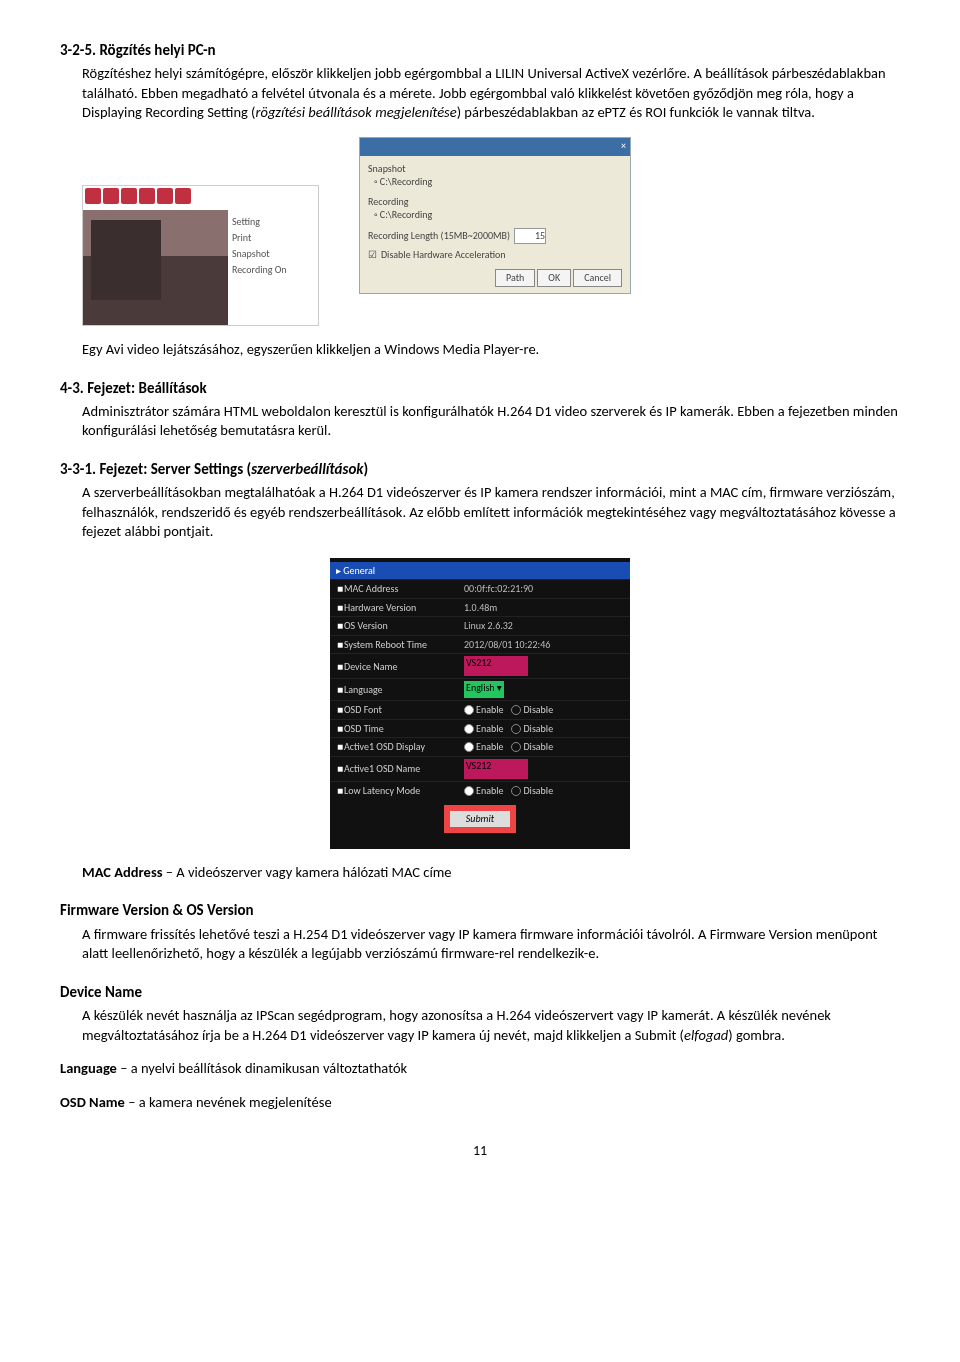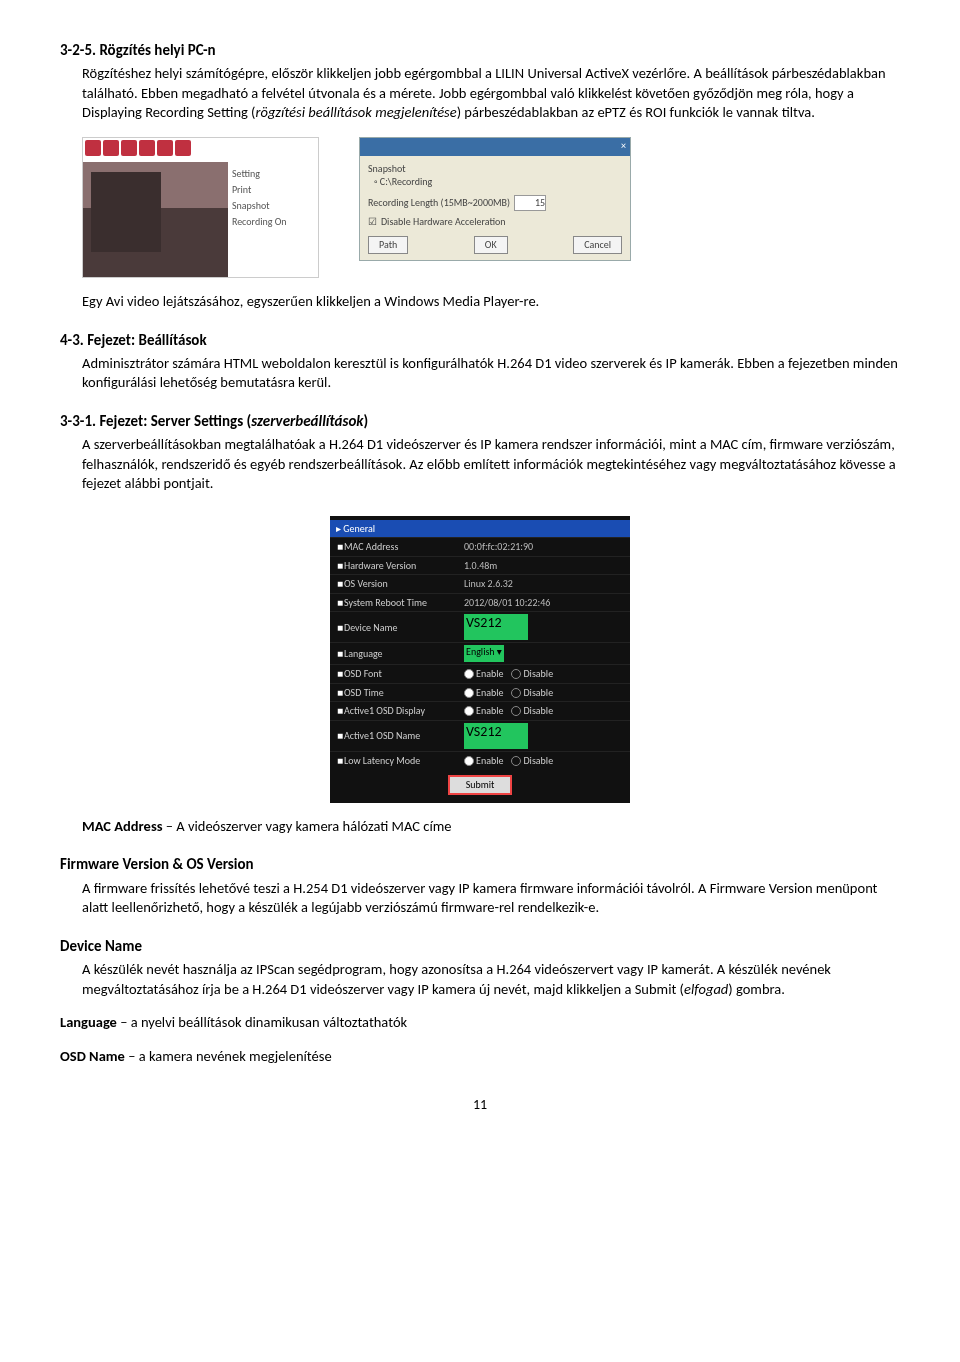--- a/index.html
+++ b/index.html
@@ -35,20 +35,21 @@
   .figure-row {
     display: flex;
     gap: 40px;
     margin: 14px 0 14px 22px;
     align-items: flex-start;
   }
   
   .fig-left {
     width: 235px;
     border: 1px solid #ccc;
+    margin-top: 48px;
   }
   .fig-left-top {
     height: 20px;
     background: #fff;
     display: flex;
     gap: 2px;
     padding: 2px;
   }
   .red-dot {
     width: 16px; height: 16px; background:#c03040; border-radius:2px;
@@ -87,59 +88,60 @@
     padding:1px 4px; font-size:10px;
     display:flex; justify-content:space-between;
   }
   .fig-right-body { padding:6px 8px; }
   .fr-group { margin-bottom:6px; }
   .fr-radio { margin-left:6px; }
   .fr-row { display:flex; align-items:center; gap:4px; margin:4px 0;text-align:right;}
   .fr-input {
     border:1px solid #999; background:#fff; height:14px; width:30px; display:inline-block;
   }
-  .fr-btns { display:flex; justify-content:space-between; gap:20px; margin-top:8px;}
+  .fr-btns { display:flex; justify-content:flex-end; gap:2px; margin-top:8px;}
   .fr-btn {
     border:1px solid #888; background:#f4f4f4; padding:1px 10px; font-size:10px;
   }
 
   
   .server-panel {
     width: 300px;
     background:#111;
     color:#ddd;
     font-size:10px;
-    margin: 22px auto 14px auto;
-    padding:4px 0 8px 0;
+    margin: 16px auto 14px auto;
+    padding:4px 0 16px 0;
   }
   .sp-title {
     background:#1a4db3; color:#fff; padding:2px 6px; font-size:10px;
   }
   .sp-row {
     display:flex; align-items:center;
     padding:2px 6px;
     border-top:1px solid #222;
   }
   .sp-bullet { width:8px; text-align:center; color:#fff; }
   .sp-label { width:120px; color:#ccc; }
   .sp-val { color:#bbb; }
   .sp-input {
-    background:#22c55e; color:#000; border:none; height:26px; width:60px; font-size:14px;
+    background:#be185d; color:#000; border:none; height:20px; width:60px; font-size:10px;
     padding:0 2px;
   }
   .sp-select {
     background:#22c55e; color:#000; border:none; height:17px; font-size:10px; padding:0 2px;
   }
   .sp-radio { display:inline-flex; align-items:center; gap:2px; margin-right:8px; color:#ccc;}
   .sp-radio .dot { width:8px;height:8px;border-radius:50%;border:1px solid #888;display:inline-block;}
   .sp-radio .dot.on{ background:#fff; }
   .sp-submit {
     margin:6px auto 0 auto; display:block; width:60px;
-    background:#ddd; color:#000; border:2px solid #ef4444; font-size:10px; text-align:center;
+    background:#ddd; color:#000; border:6px solid #ef4444; font-size:10px; text-align:center;
     padding:1px 0;
+    font-style:italic;
   }
 
   .page-num {
     text-align: center;
     font-size: 14px;
     margin-top: 30px;
   }
 </style>
 </head>
 <body>
@@ -174,20 +176,24 @@
   <div class="fig-right">
     <div class="fig-right-title">
       <span>&nbsp;</span>
       <span>×</span>
     </div>
     <div class="fig-right-body">
       <div class="fr-group">
         <div>Snapshot</div>
         <div class="fr-radio">◦ <span>C:\Recording</span></div>
       </div>
+      <div class="fr-group">
+        <div>Recording</div>
+        <div class="fr-radio">◦ <span>C:\Recording</span></div>
+      </div>
       <div class="fr-row">
         <span>Recording Length (15MB~2000MB)</span>
         <span class="fr-input">15</span>
       </div>
       <div class="fr-row">
         <span>☑</span>
         <span>Disable Hardware Acceleration</span>
       </div>
       <div class="fr-btns">
         <span class="fr-btn">Path</span>

